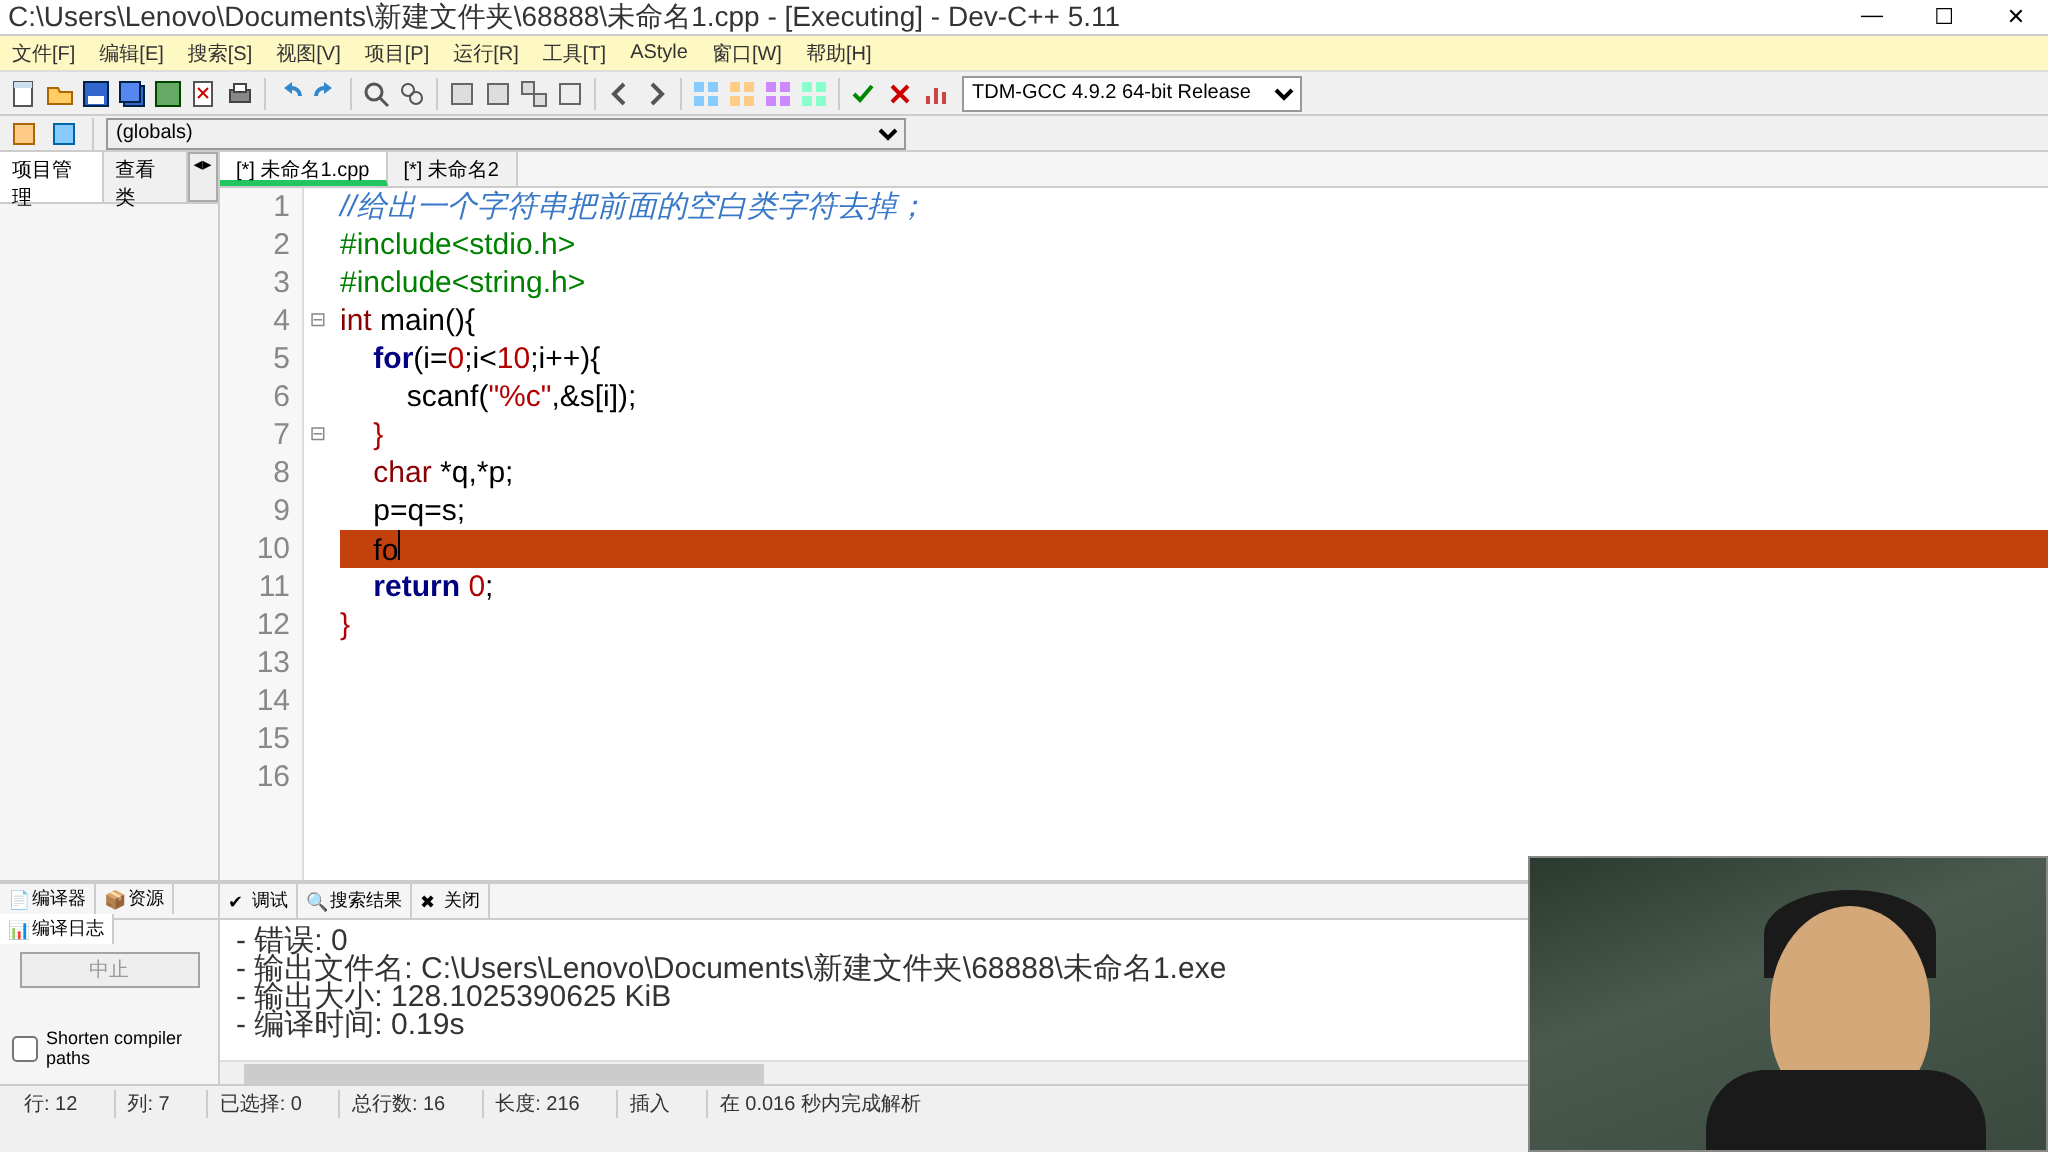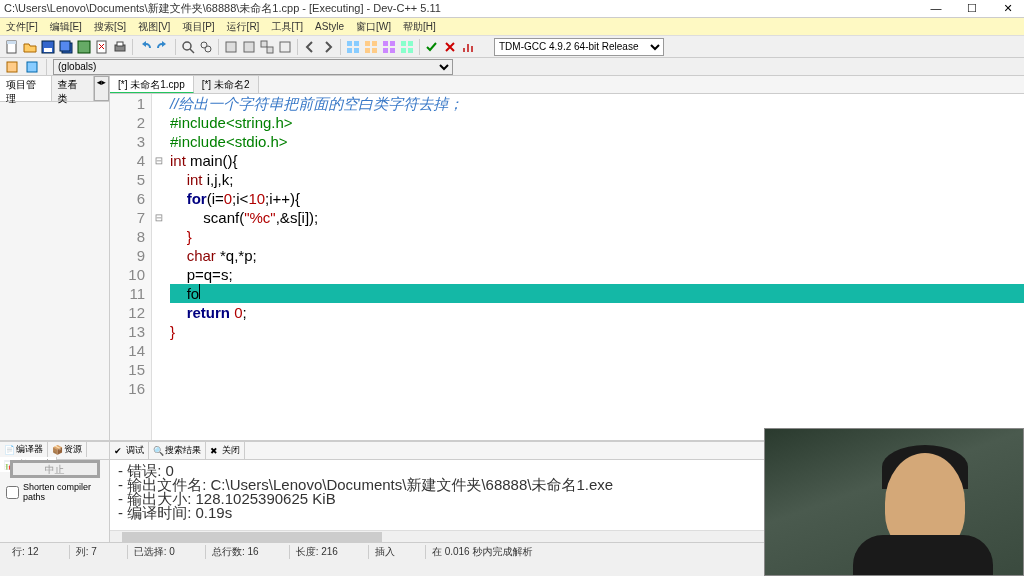--- a/index.html
+++ b/index.html
@@ -1,77 +1,77 @@
 <!DOCTYPE html>
 <html><head>
 <meta charset="utf-8">
 <style>
 * { margin: 0; padding: 0; box-sizing: border-box; font-family: "Microsoft YaHei", Arial, sans-serif; }
 body { background: #f0f0f0; font-size: 11px; width: 1024px; height: 576px; overflow: hidden; position: relative; }
 
 .titlebar { background: #fff; height: 18px; display: flex; align-items: center; justify-content: space-between; padding: 0 4px; border-bottom: 1px solid #ccc; }
-.titlebar-text { font-size: 11px; color: #333; }
+.titlebar-text { font-size: 14px; color: #333; }
 .titlebar-controls { display: flex; gap: 12px; }
 .titlebar-controls span { width: 24px; text-align: center; cursor: pointer; font-size: 11px; }
 
 .menubar { background: #fef9c3; height: 18px; display: flex; align-items: center; gap: 8px; padding: 0 4px; border-bottom: 1px solid #ddd; }
 .menubar span { font-size: 10px; color: #333; cursor: pointer; padding: 1px 2px; }
 
 .toolbar { background: #f0f0f0; height: 22px; display: flex; align-items: center; gap: 2px; padding: 2px 4px; border-bottom: 1px solid #ccc; }
 .tb-btn { width: 16px; height: 16px; display: inline-flex; align-items: center; justify-content: center; cursor: pointer; border: 1px solid transparent; }
 .tb-sep { width: 1px; height: 16px; background: #ccc; margin: 0 2px; }
-.compiler-select { font-size: 10px; height: 18px; border: 1px solid #999; background: #fff; margin-left: 16px; width: 170px; }
+.compiler-select { font-size: 10px; height: 18px; border: 1px solid #999; background: #fff; margin-left: 3px; width: 170px; }
 
 .toolbar2 { background: #f0f0f0; height: 18px; display: flex; align-items: center; gap: 4px; padding: 0 4px; border-bottom: 1px solid #ccc; }
 .globals-select { font-size: 10px; height: 16px; border: 1px solid #999; width: 400px; }
 
 .main-area { display: flex; height: 364px; }
 .sidebar { width: 110px; background: #f5f5f5; border-right: 1px solid #ccc; }
 .sidebar-tabs { display: flex; height: 26px; border-bottom: 1px solid #ccc; }
 .sidebar-tab { font-size: 10px; padding: 2px 6px; border-right: 1px solid #ccc; cursor: pointer; background: #f0f0f0; }
 .sidebar-tab.active { background: #fff; }
 .sidebar-nav-btn { width: 16px; text-align: center; cursor: pointer; border: 1px solid #aaa; font-size: 9px; background: #eee; }
 
 .editor-area { flex: 1; display: flex; flex-direction: column; background: #fff; }
 .editor-tabs { height: 18px; display: flex; border-bottom: 1px solid #ccc; background: #f5f5f5; }
 .editor-tab { font-size: 10px; padding: 2px 8px; border-right: 1px solid #ccc; cursor: pointer; background: #f0f0f0; }
-.editor-tab.active { background: #fff; border-bottom: 1px solid #22c55e; }
+.editor-tab.active { background: #fff; border-bottom: 3px solid #22c55e; }
 
 .code-area { flex: 1; display: flex; overflow: hidden; font-family: Consolas, monospace; font-size: 15px; line-height: 19px; }
 .gutter { width: 42px; background: #f7f7f7; border-right: 1px solid #ddd; text-align: right; padding-right: 6px; color: #888; }
 .gutter div { height: 19px; }
 .fold-col { width: 14px; background: #fff; }
 .fold-col div { height: 19px; text-align: center; color: #888; font-size: 10px; }
 .code-lines { flex: 1; padding-left: 4px; }
 .code-lines .line { height: 19px; white-space: pre; }
-.line.highlight { background: #14b8a6; }
+.line.highlight { background: #c2410c; }
 .comment { color: #3878c7; font-style: italic; }
 .preproc { color: #008000; }
 .keyword { color: #000080; font-weight: bold; }
 .kwtype { color: #8b0000; font-weight: normal; }
 .string { color: #b00000; }
 .number { color: #b00000; }
 .punct { color: #b00000; }
 
 .bottom-panel { height: 102px; display: flex; border-top: 2px solid #ccc; }
 .bp-left { width: 110px; background: #f5f5f5; border-right: 1px solid #ccc; display: flex; flex-direction: column; }
 .bp-left-tabs { display: flex; height: 18px; border-bottom: 1px solid #ccc; flex-wrap: wrap; }
 .bp-tab { font-size: 9px; padding: 1px 4px; border-right: 1px solid #ccc; display: flex; align-items: center; gap: 2px; cursor: pointer; }
 .bp-tab .icon { width: 10px; height: 10px; display: inline-block; }
-.bp-btn { margin: 0 auto; width: 90px; height: 18px; font-size: 10px; background: #eee; border: 3px solid #a3a3a3; color: #999; }
+.bp-btn { margin: 16px auto; width: 90px; height: 18px; font-size: 10px; background: #eee; border: 1px solid #a3a3a3; color: #999; }
 .bp-check { margin: 4px 6px; font-size: 9px; display: flex; align-items: center; gap: 4px; }
 
 .bp-right { flex: 1; display: flex; flex-direction: column; }
 .bp-right-tabs { height: 18px; display: flex; border-bottom: 1px solid #ccc; background: #f5f5f5; }
 .bp-output { flex: 1; font-family: Consolas, monospace; font-size: 15px; padding: 4px 8px; background: #fff; overflow: auto; line-height: 14px; color: #333; }
 .bp-output div::before { content: "- "; }
 .bp-scroll { height: 12px; background: #f0f0f0; border-top: 1px solid #ddd; position: relative; }
 .bp-scroll .thumb { position: absolute; left: 12px; width: 260px; height: 10px; top: 1px; background: #ccc; }
 
-.statusbar { height: 18px; background: #f0f0f0; border-top: 1px solid #ccc; display: flex; align-items: center; gap: 24px; padding: 0 6px; font-size: 10px; color: #333; }
+.statusbar { height: 18px; background: #f0f0f0; border-top: 1px solid #ccc; display: flex; align-items: center; gap: 12px; padding: 0 6px; font-size: 10px; color: #333; }
 .statusbar .seg { padding: 0 6px; border-left: 1px solid #ccc; }
 .statusbar .seg:first-child { border-left: none; }
 
 .webcam { position: absolute; right: 0; bottom: 0; width: 260px; height: 148px; background: linear-gradient(160deg, #2a3a2e 0%, #4a5a4e 40%, #3a4a3e 100%); border: 1px solid #888; }
 .webcam .face { position: absolute; width: 80px; height: 100px; background: #d4a878; border-radius: 50% 50% 40% 40%; top: 24px; left: 120px; }
 .webcam .hair { position: absolute; width: 86px; height: 44px; background: #1a1a1a; border-radius: 50% 50% 0 0; top: 16px; left: 117px; }
 .webcam .shirt { position: absolute; width: 140px; height: 40px; background: #1a1a1a; bottom: 0; left: 88px; border-radius: 30px 30px 0 0; }
 
 svg { display: block; }
 </style>
@@ -318,24 +318,23 @@
           <div></div>
           <div></div>
           <div></div>
         <div></div>
           <div></div>
           <div></div>
           <div></div>
       </div>
       <div class="code-lines">
         <div class="line"><span class="comment">//给出一个字符串把前面的空白类字符去掉；</span></div>
+        <div class="line"><span class="preproc">#include&lt;stdio.h&gt;</span></div>
         <div class="line"><span class="preproc">#include&lt;string.h&gt;</span></div>
-        <div class="line"><span class="preproc">#include&lt;stdio.h&gt;</span></div>
         <div class="line"><span class="kwtype">int</span><span> main(){</span></div>
-        <div class="line">    <span class="kwtype">int</span><span> i,j,k;</span></div>
         <div class="line">    <span class="keyword">for</span><span>(i=</span><span class="number">0</span><span>;i&lt;</span><span class="number">10</span><span>;i++){</span></div>
         <div class="line">        <span>scanf(</span><span class="string">"%c"</span><span>,&amp;s[i]);</span></div>
         <div class="line">    <span class="punct">}</span></div>
         <div class="line">    <span class="kwtype">char</span><span> *q,*p;</span></div>
         <div class="line">    <span>p=q=s;</span></div>
         <div class="line highlight">    <span>fo</span><span style="border-left:1px solid #000;height:15px;display:inline-block"></span></div>
         <div class="line">    <span class="keyword">return</span><span> </span><span class="number">0</span><span>;</span></div>
         <div class="line"><span class="punct">}</span></div>
         <div class="line"></div>
         <div class="line"></div>

